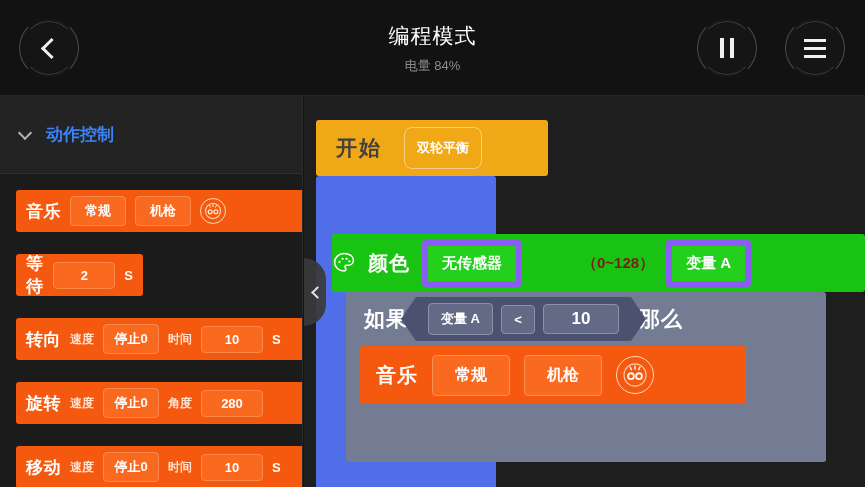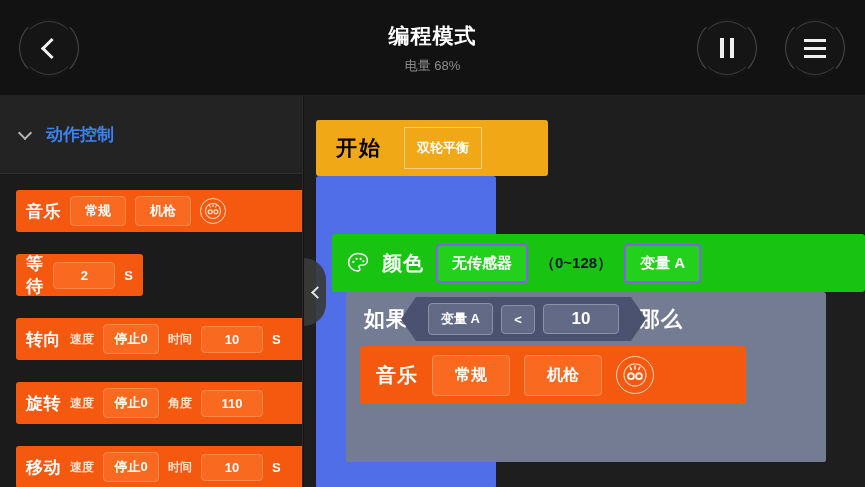--- a/index.html
+++ b/index.html
@@ -50,21 +50,21 @@
   }
   .pause-glyph { display: flex; gap: 6px; }
   .pause-glyph i { display: block; width: 4px; height: 20px; background: #f0f0f0; }
   .burger { display: flex; flex-direction: column; gap: 5px; }
   .burger i { display: block; width: 22px; height: 3px; background: #f0f0f0; }
 
   .title-wrap {
     position: absolute; left: 0; right: 0; top: 22px; text-align: center;
   }
   .title {
-    color: #ffffff; font-size: 21px; font-weight: bold; letter-spacing: 1px;
+    color: #ffffff; font-size: 21px; font-weight: normal; letter-spacing: 1px;
   }
   .subtitle {
     color: #8c8c8c; font-size: 13px; margin-top: 7px;
   }
 
   
   .sidebar {
     position: absolute; left: 0; top: 96px; width: 303px; height: 391px;
     background: #1b1b1b;
     border-right: 1px solid #2c2c2c;
@@ -142,26 +142,26 @@
 
   
   .blk-start {
     position: absolute; left: 12px; top: 24px;
     width: 232px; height: 56px;
     background: #f0a816;
     border-radius: 3px;
     display: flex; align-items: center; padding-left: 20px; gap: 22px;
     z-index: 6;
   }
-  .blk-start .bt { color: #000000; font-size: 21px; font-weight: bold; letter-spacing: 2px; }
+  .blk-start .bt { color: #404040; font-size: 21px; font-weight: bold; letter-spacing: 2px; }
   .start-field {
     background: #f0a816;
     border: 1px solid #fbd徒;
     border: 1px solid #f7cf86;
-    border-radius: 0;
+    border-radius: 8px;
     color: #ffffff; font-size: 13px; font-weight: bold;
     padding: 11px 12px;
   }
 
   
   .blk-loop {
     position: absolute; left: 12px; top: 80px;
     width: 180px; height: 312px;
     background: #4f6ee8;
     border-radius: 3px;
@@ -175,33 +175,33 @@
     position: absolute; left: 0; bottom: 0; width: 180px; height: 28px;
     background: #4f6ee8; border-radius: 0 0 3px 3px;
   }
 
   
   .blk-green {
     position: absolute; left: 28px; top: 138px;
     width: 533px; height: 58px;
     background: #18c411;
     border-radius: 3px;
-    display: flex; align-items: center; padding-left: 14px; gap: 12px;
+    display: flex; align-items: center; gap: 12px;
     z-index: 8;
   }
   .palette-icon { width: 24px; height: 24px; flex: 0 0 auto; }
   .blk-green .bt { color: #ffffff; font-size: 20px; font-weight: bold; letter-spacing: 1px; }
   .g-field {
     background: #23d11c;
-    border: 2px solid #8b5cf6;
+    border: 6px solid #8b5cf6;
     border-radius: 4px;
     color: #ffffff; font-size: 15px; font-weight: bold;
     padding: 8px 14px; white-space: nowrap;
   }
-  .g-text { color: #0f172a; font-size: 15px; font-weight: bold; }
+  .g-text { color: #7f1d1d; font-size: 15px; font-weight: bold; margin-left: 48px; }
 
   
   .blk-if {
     position: absolute; left: 42px; top: 196px;
     width: 480px; height: 170px;
     background: #747c94;
     border-radius: 3px;
     z-index: 7;
   }
   .if-head {
@@ -261,21 +261,21 @@
   <div class="header">
 
     <div class="circle-btn" id="back-btn">
       <span class="ring"></span>
       <span class="ring2"></span>
       <span class="chev-left"></span>
     </div>
 
     <div class="title-wrap">
       <div class="title">编程模式</div>
-      <div class="subtitle">电量 68%</div>
+      <div class="subtitle">电量 84%</div>
     </div>
 
     <div class="circle-btn" id="pause-btn">
       <span class="ring"></span>
       <span class="ring2"></span>
       <span class="pause-glyph">
           <i></i>
           <i></i>
         </span>
     </div>
@@ -327,21 +327,21 @@
         <span class="pb-label">时间</span>
         <span class="pb-field num">10</span>
         <span class="pb-unit">S</span>
       </div>
 
       <div class="pblock wide">
         <span class="pb-title">旋转</span>
         <span class="pb-label">速度</span>
         <span class="pb-field">停止0</span>
         <span class="pb-label">角度</span>
-        <span class="pb-field num">110</span>
+        <span class="pb-field num">280</span>
       </div>
 
       <div class="pblock wide">
         <span class="pb-title">移动</span>
         <span class="pb-label">速度</span>
         <span class="pb-field">停止0</span>
         <span class="pb-label">时间</span>
         <span class="pb-field num">10</span>
         <span class="pb-unit">S</span>
       </div>

